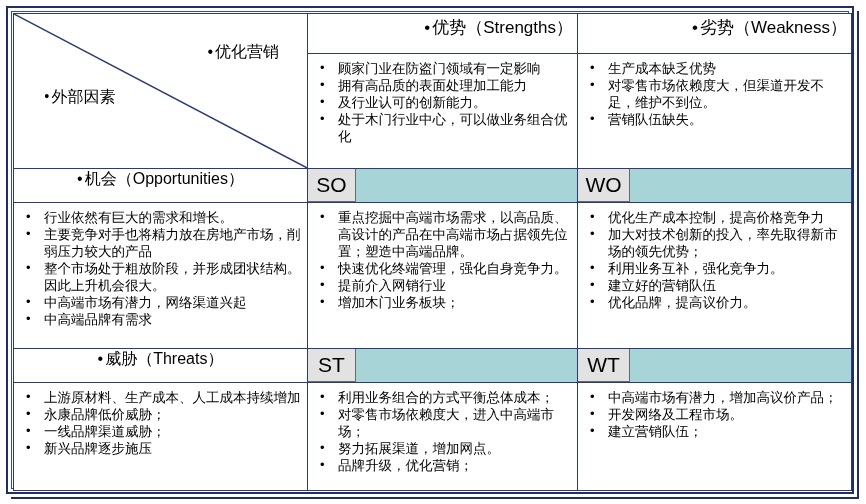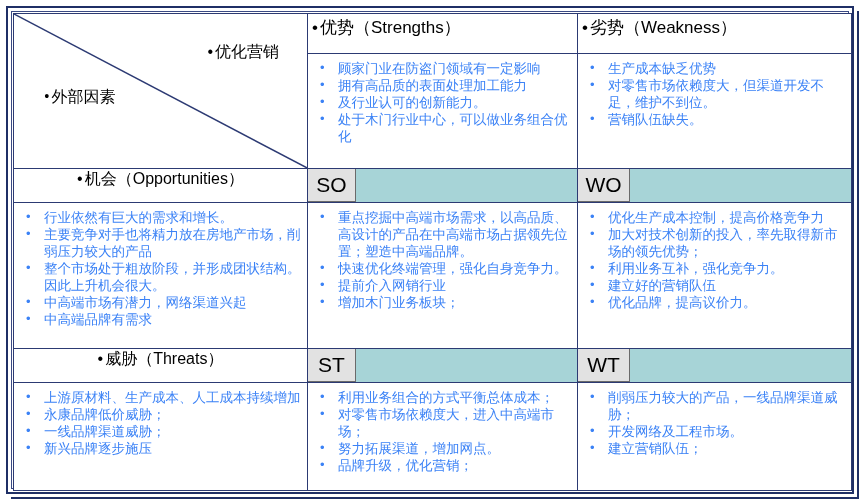--- a/index.html
+++ b/index.html
@@ -76,40 +76,40 @@
     height: 100%;
   }
   .corner-inner { position: absolute; font-size: 16px; color: #000; }
   .corner-inner.top    { right: 28px; top: 28px; }
   .corner-inner.bottom { left: 30px;  bottom: 60px; font-family: Liberation Serif, serif; }
   .bullet-dot::before { content: "\2022"; margin-right: 2px; }
 
   
   td.head {
     height: 40px;
-    text-align: left;
+    text-align: right;
     vertical-align: middle;
     font-size: 17px;
     padding: 2px 4px;
     white-space: nowrap;
   }
 
   
   td.content { padding: 6px 6px 6px 4px; }
   ul.bl {
     list-style: none;
     margin: 0;
     padding: 0;
   }
   ul.bl > li {
     position: relative;
     padding-left: 26px;
     font-size: 13.5px;
     line-height: 17px;
-    color: #3b82f6;
+    color: #000000;
     margin-bottom: 0px;
   }
   ul.bl > li::before {
     content: "\2022";
     position: absolute;
     left: 8px;
     top: -1px;
     font-size: 13px;
   }
 
@@ -274,21 +274,21 @@
           <ul class="bl">
             <li>利用业务组合的方式平衡总体成本；</li>
             <li>对零售市场依赖度大，进入中高端市场；</li>
             <li>努力拓展渠道，增加网点。</li>
             <li>品牌升级，优化营销；</li>
           </ul>
         </td>
 
         <td class="content">
           <ul class="bl">
-            <li>削弱压力较大的产品，一线品牌渠道威胁；</li>
+            <li>中高端市场有潜力，增加高议价产品；</li>
             <li>开发网络及工程市场。</li>
             <li>建立营销队伍；</li>
           </ul>
         </td>
       </tr>
 
     </tbody>
   </table>
 </div>
 

